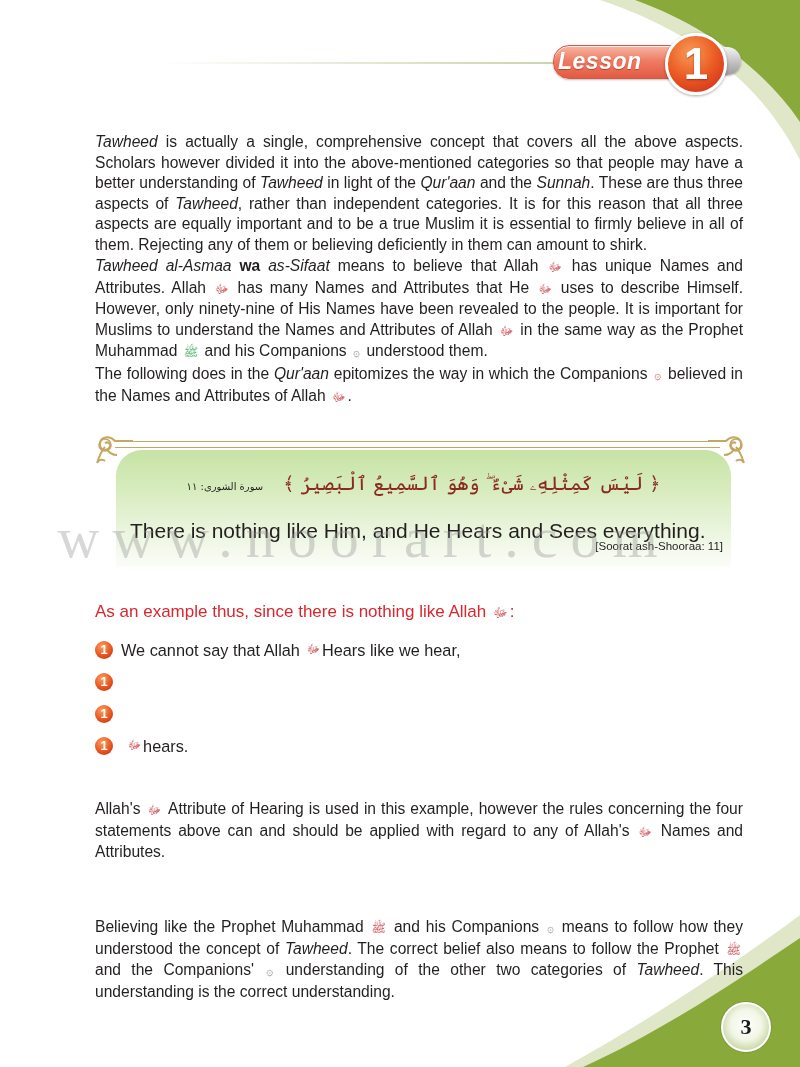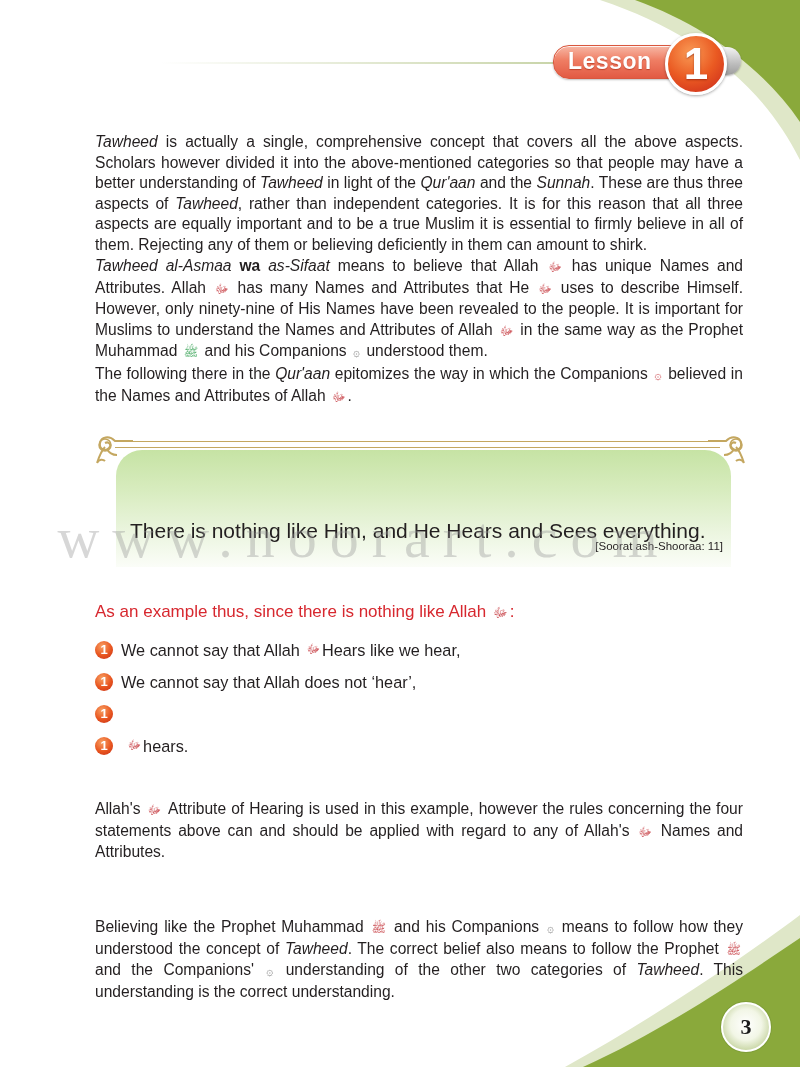--- a/index.html
+++ b/index.html
@@ -18,24 +18,25 @@
     background: linear-gradient(to right, rgba(200,215,170,0), #c8d4a8);
   }
   .lesson-pill {
     position: absolute; left: 0; top: 4px; width: 130px; height: 32px;
     border-radius: 16px;
     background: linear-gradient(to bottom, #f7b8a6 0%, #ef7d63 45%, #e25a43 100%);
     box-shadow: inset 0 1px 0 #fff2ee, 0 1px 2px rgba(0,0,0,0.25);
     border: 1px solid #d9573e;
   }
   .lesson-pill span {
-    position: absolute; left: 14px; top: 2px;
+    position: absolute; left: 4px; top: 2px;
     font-family: "Liberation Sans", sans-serif; font-weight: bold;
     font-size: 23px; color: #ffffff; letter-spacing: 0.5px;
     text-shadow: 0 1px 1px rgba(160,40,20,0.6);
+    font-style: italic;
   }
   .lesson-grey {
     position: absolute; left: 152px; top: 6px; width: 36px; height: 28px;
     border-radius: 14px;
     background: linear-gradient(to bottom, #f4f4f4, #bdbdbd 60%, #9e9e9e);
     box-shadow: 0 1px 2px rgba(0,0,0,0.3);
   }
   .lesson-num {
     position: absolute; left: 112px; top: -8px; width: 56px; height: 56px;
     border-radius: 50%;
@@ -139,25 +140,29 @@
 
 <div class="content" style="top:119px;margin-top:13px;">
   <p class="body"><i>Tawheed</i><span> is actually a single, comprehensive concept that covers all the above aspects. Scholars however divided it into the above-mentioned categories so that people may have a better understanding of </span><i>Tawheed</i><span> in light of the </span><i>Qur'aan</i><span> and the </span><i>Sunnah</i><span>. These are thus three aspects of </span><i>Tawheed</i><span>, rather than independent categories. It is for this reason that all three aspects are equally important and to be a true Muslim it is essential to firmly believe in all of them. Rejecting any of them or believing deficiently in them can amount to shirk.</span></p>
 </div>
 
 <div class="content" style="top:256px;">
   <p class="body"><i>Tawheed al-Asmaa </i><b>wa</b><i> as-Sifaat</i><span> means to believe that Allah </span><span class="honor">ﷻ</span><span> has unique Names and Attributes.  Allah </span><span class="honor">ﷻ</span><span> has many Names and Attributes that He </span><span class="honor">ﷻ</span><span> uses to describe Himself.  However, only ninety-nine of His Names have been revealed to the people.  It is important for Muslims to understand the Names and Attributes of Allah </span><span class="honor">ﷻ</span><span> in the same way as the Prophet Muhammad </span><span class="honor green">ﷺ</span><span> and his Companions </span><span class="honor grey">۞</span><span> understood them.</span></p>
 </div>
 
 <div class="content" style="top:364px;">
-  <p class="body"><span>The following there in the </span><i>Qur'aan</i><span> epitomizes the way in which the Companions </span><span class="honor">۞</span><span> believed in the Names and Attributes of Allah </span><span class="honor">ﷻ</span><span>.</span></p>
+  <p class="body"><span>The following does in the </span><i>Qur'aan</i><span> epitomizes the way in which the Companions </span><span class="honor">۞</span><span> believed in the Names and Attributes of Allah </span><span class="honor">ﷻ</span><span>.</span></p>
 </div>
 
 <div class="verse-frame">
   <div class="verse-box">
+    <div class="arabic">
+      <span>﴿ لَيْسَ كَمِثْلِهِۦ شَىْءٌ ۖ وَهُوَ ٱلسَّمِيعُ ٱلْبَصِيرُ ﴾</span>
+      <span class="ref">سورة الشورى: ١١</span>
+    </div>
     <div class="translation">There is nothing like Him, and He Hears and Sees everything.</div>
     <div class="citation">[Soorat ash-Shooraa: 11]</div>
   </div>
   <div class="frame-line"></div>
   <svg class="corner left" viewBox="0 0 40 34">
     <path d="M40,8 L22,8 C16,2 8,4 7,10 C6,16 12,19 16,15 C19,12 16,8 12,10 M12,14 C8,18 6,24 4,30 M14,16 C16,20 20,22 24,22 M4,30 C6,26 10,26 12,28" fill="none" stroke="#c4a760" stroke-width="2"></path>
     <circle cx="12" cy="12" r="6" fill="none" stroke="#c4a760" stroke-width="1.5"></circle>
   </svg>
   <svg class="corner right" viewBox="0 0 40 34">
     <path d="M40,8 L22,8 C16,2 8,4 7,10 C6,16 12,19 16,15 C19,12 16,8 12,10 M12,14 C8,18 6,24 4,30 M14,16 C16,20 20,22 24,22 M4,30 C6,26 10,26 12,28" fill="none" stroke="#c4a760" stroke-width="2"></path>
@@ -169,21 +174,20 @@
 
 <div class="example-heading"><span>As an example thus, since there is nothing like Allah</span> <span class="honor">ﷻ</span><span>:</span></div>
 
 <ul class="list">
   <li>
     <span class="bullet">1</span>
     <span>We cannot say that Allah </span>&nbsp;<span class="honor">ﷻ</span><span> Hears like we hear,</span>
   </li>
   <li>
     <span class="bullet">1</span>
-    <span>We cannot say that Allah does not ‘hear’,</span>
   </li>
   <li>
     <span class="bullet">1</span>
   </li>
   <li>
     <span class="bullet">1</span>
     &nbsp;<span class="honor">ﷻ</span><span> hears.</span>
   </li>
 </ul>
 

